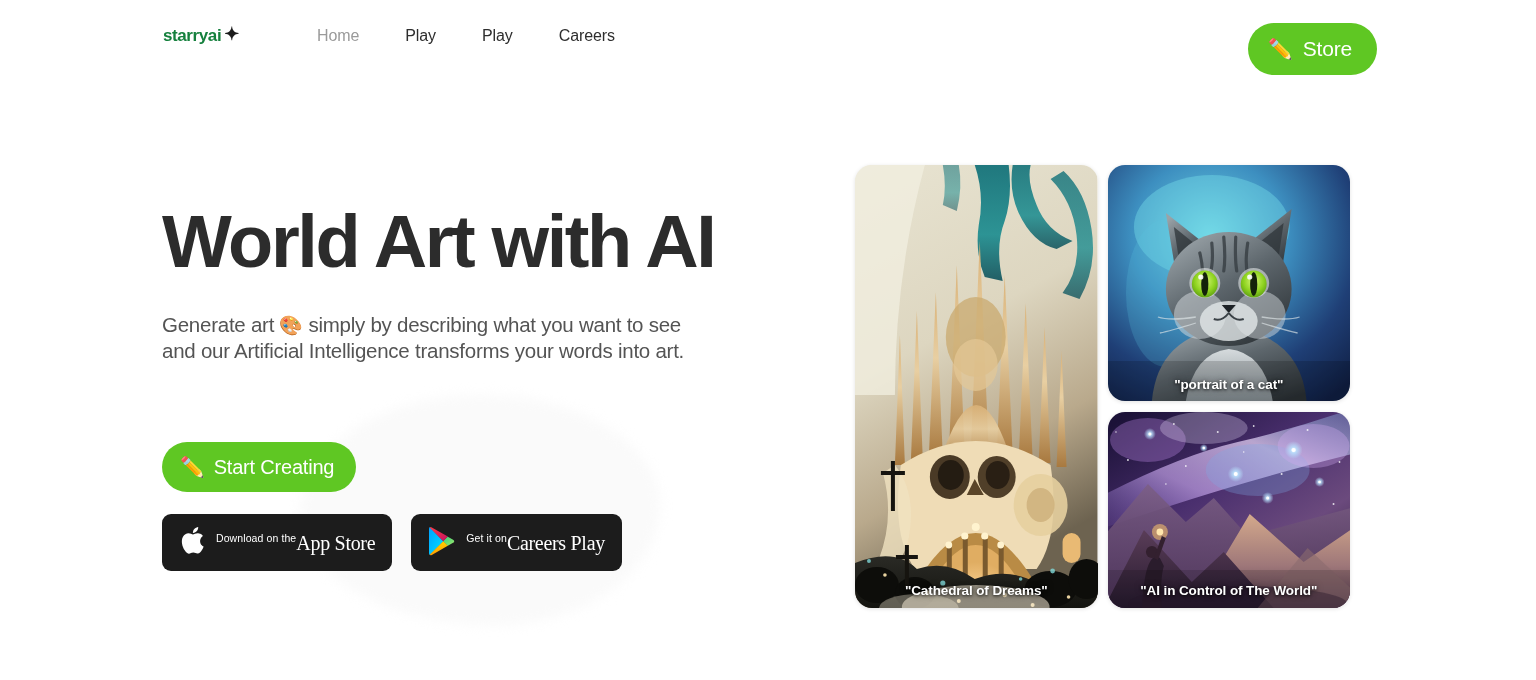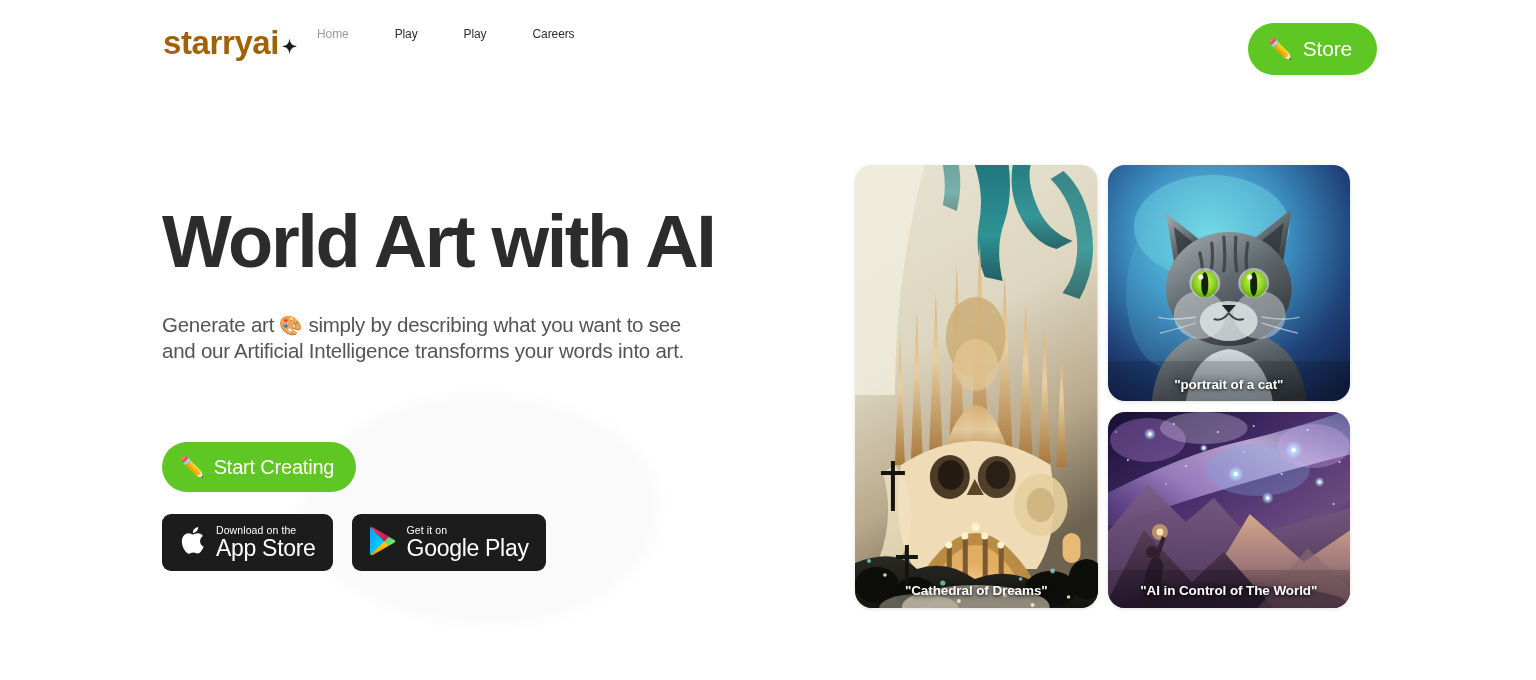--- a/index.html
+++ b/index.html
@@ -47,24 +47,24 @@
   .logo {
     position: absolute;
     left: 163px;
     top: 26px;
     display: flex;
     align-items: baseline;
     cursor: pointer;
     user-select: none;
   }
   .logo-text {
-    font-size: 33px;
+    font-size: 17px;
     font-weight: 700;
     letter-spacing: -0.4px;
-    color: #a16207;
+    color: #15803d;
     line-height: 1;
   }
   .logo-dot {
     display: inline-block;
     margin-left: 3px;
     font-size: 18px;
     font-weight: 700;
     color: #1b1b1b;
     line-height: 1;
     transform: translateY(-1px);
@@ -72,21 +72,21 @@
 
   .nav {
     position: absolute;
     left: 317px;
     top: 27px;
     display: flex;
     align-items: center;
     gap: 46px;
   }
   .nav-link {
-    font-size: 12px;
+    font-size: 16px;
     color: #2e2e2e;
     text-decoration: none;
     letter-spacing: -0.1px;
     cursor: pointer;
     white-space: nowrap;
   }
   .nav-link.muted { color: #9a9a9a; }
 
   .create-btn {
     position: absolute;
@@ -168,23 +168,23 @@
     height: 57px;
     border-radius: 9px;
     background: #1c1c1c;
     display: flex;
     align-items: center;
     gap: 11px;
     padding: 0 17px;
     cursor: pointer;
     text-decoration: none;
   }
-  .badge-texts { display: flex; flex-direction: column; justify-content: center; line-height: 1; }
+  .badge-texts { display: flex; flex-direction: row; justify-content: center; line-height: 1; }
   .badge-small { font-size: 10.5px; color: #ffffff; letter-spacing: 0.1px; margin-bottom: 2px; }
-  .badge-big   { font-size: 23px; color: #ffffff; font-weight: 500; letter-spacing: -0.3px; }
+  .badge-big   { font-size: 20px; color: #ffffff; font-weight: 500; letter-spacing: -0.3px; font-family: Liberation Serif, serif; }
 
   
   .gallery {
     position: absolute;
     left: 855px;
     top: 165px;
     width: 495px;
     height: 443px;
     display: flex;
     gap: 10px;
@@ -297,21 +297,21 @@
             </linearGradient>
           </defs>
           <path fill="url(#gpBlue)" d="M1.6 1.2C1.2 1.6 1 2.2 1 3v24c0 .8.2 1.4.6 1.8l.1.1 13.5-13.5v-.3L1.7 1.1l-.1.1z"></path>
           <path fill="url(#gpGreen)" d="M19.7 19.9l-4.5-4.5v-.3l4.5-4.5.1.1 5.3 3c1.5.9 1.5 2.3 0 3.1l-5.3 3-.1.1z"></path>
           <path fill="url(#gpYellow)" d="M19.8 19.8l-4.6-4.6L1.6 28.8c.5.5 1.3.6 2.2.1l16-9.1"></path>
           <path fill="url(#gpRed)" d="M19.8 10.6L3.8 1.5c-.9-.5-1.7-.4-2.2.1l13.6 13.6 4.6-4.6z"></path>
         </svg>
       </span>
       <span class="badge-texts">
         <span class="badge-small">Get it on</span>
-        <span class="badge-big">Google Play</span>
+        <span class="badge-big">Careers Play</span>
       </span>
     </a>
 
   </div>
 
   <section class="gallery">
 
     <div class="col-left">
       <figure class="art-card card-tall">
         <svg viewBox="0 0 243 443" preserveAspectRatio="none">

